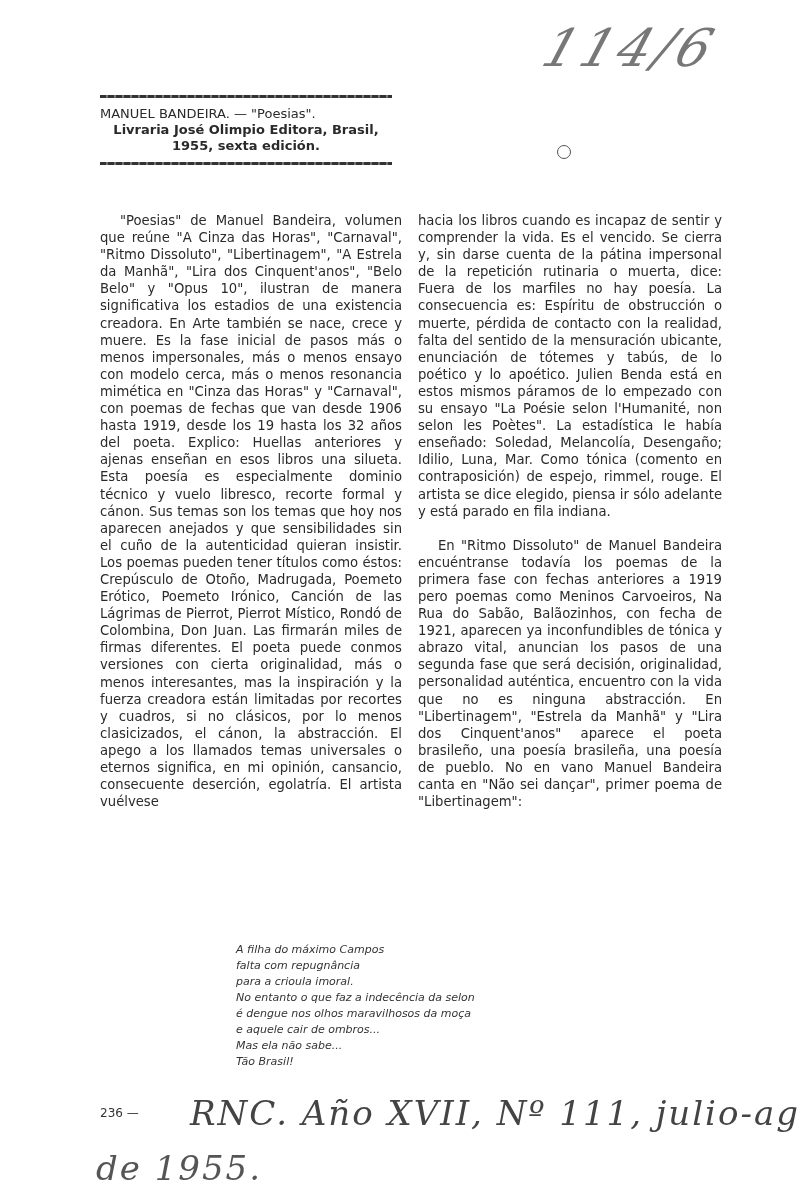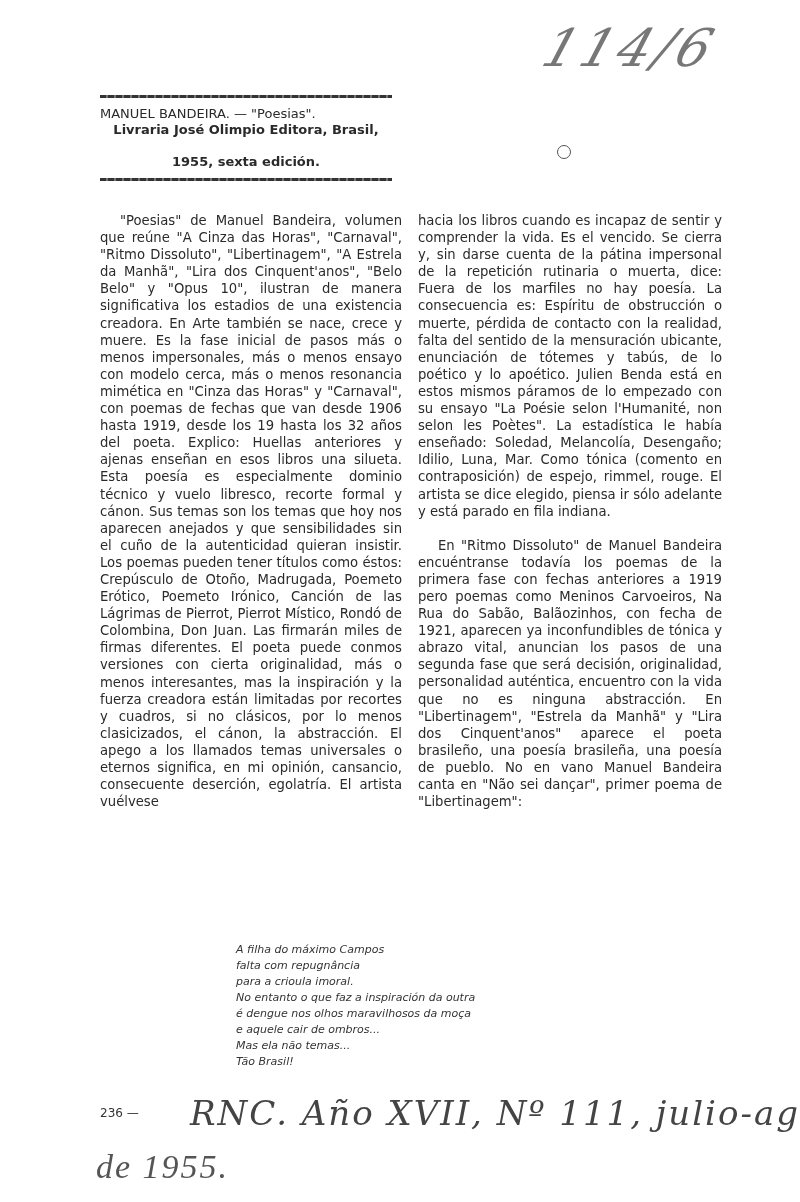--- a/index.html
+++ b/index.html
@@ -17,52 +17,52 @@
   .col{position:absolute;font-size:13.2px;line-height:17.1px;text-align:justify;color:#2a2a2a;}
   .col p{margin:0;text-indent:20px;}
   .col1{left:100px;top:212px;width:302px;}
   .col2{left:418px;top:212px;width:304px;}
   .col2 p.no-indent{text-indent:0;}
   .col2 p.gap{margin-top:17px;}
   .poem{position:absolute;left:236px;top:942px;font-size:11px;line-height:16px;font-style:italic;color:#333;}
   .poem div{white-space:nowrap;}
   .pagefoot{position:absolute;left:100px;top:1106px;font-size:12px;color:#333;}
   .hand-foot{left:190px;top:1093px;font-size:34px;color:#444;white-space:nowrap;letter-spacing:2px;}
-  .hand-foot2{left:96px;top:1148px;font-size:34px;color:#555;white-space:nowrap;letter-spacing:2px;font-family:Liberation Serif, serif;}
+  .hand-foot2{left:96px;top:1148px;font-size:34px;color:#555;white-space:nowrap;letter-spacing:2px;}
 </style>
 </head>
 <body>
 
 <div class="hand folio">114/6</div>
 
 <div class="citation">
   <div class="rule top"></div>
   <div class="cit-line first">MANUEL BANDEIRA. — "Poesias".</div>
   <div class="cit-line" style="font-weight:bold;">Livraria José Olimpio Editora, Brasil,</div>
-  <div class="cit-line" style="font-weight:bold;margin-top:16px;">1955, sexta edición.</div>
+  <div class="cit-line" style="font-weight:bold;">1955, sexta edición.</div>
   <div class="rule bot"></div>
 </div>
 
 <div class="circle"></div>
 
 <div class="col col1">
   <p>"Poesias" de Manuel Bandeira, volumen que reúne "A Cinza das Horas", "Carnaval", "Ritmo Dissoluto", "Libertinagem", "A Estrela da Manhã", "Lira dos Cinquent'anos", "Belo Belo" y "Opus 10", ilustran de manera significativa los estadios de una existencia creadora. En Arte también se nace, crece y muere. Es la fase inicial de pasos más o menos impersonales, más o menos ensayo con modelo cerca, más o menos resonancia mimética en "Cinza das Horas" y "Carnaval", con poemas de fechas que van desde 1906 hasta 1919, desde los 19 hasta los 32 años del poeta. Explico: Huellas anteriores y ajenas enseñan en esos libros una silueta. Esta poesía es especialmente dominio técnico y vuelo libresco, recorte formal y cánon. Sus temas son los temas que hoy nos aparecen anejados y que sensibilidades sin el cuño de la autenticidad quieran insistir. Los poemas pueden tener títulos como éstos: Crepúsculo de Otoño, Madrugada, Poemeto Erótico, Poemeto Irónico, Canción de las Lágrimas de Pierrot, Pierrot Místico, Rondó de Colombina, Don Juan. Las firmarán miles de firmas diferentes. El poeta puede conmos versiones con cierta originalidad, más o menos interesantes, mas la inspiración y la fuerza creadora están limitadas por recortes y cuadros, si no clásicos, por lo menos clasicizados, el cánon, la abstracción. El apego a los llamados temas universales o eternos significa, en mi opinión, cansancio, consecuente deserción, egolatría. El artista vuélvese</p>
 </div>
 
 <div class="col col2">
   <p class="no-indent">hacia los libros cuando es incapaz de sentir y comprender la vida. Es el vencido. Se cierra y, sin darse cuenta de la pátina impersonal de la repetición rutinaria o muerta, dice: Fuera de los marfiles no hay poesía. La consecuencia es: Espíritu de obstrucción o muerte, pérdida de contacto con la realidad, falta del sentido de la mensuración ubicante, enunciación de tótemes y tabús, de lo poético y lo apoético. Julien Benda está en estos mismos páramos de lo empezado con su ensayo "La Poésie selon l'Humanité, non selon les Poètes". La estadística le había enseñado: Soledad, Melancolía, Desengaño; Idilio, Luna, Mar. Como tónica (comento en contraposición) de espejo, rimmel, rouge. El artista se dice elegido, piensa ir sólo adelante y está parado en fila indiana.</p>
   <p class="gap">En "Ritmo Dissoluto" de Manuel Bandeira encuéntranse todavía los poemas de la primera fase con fechas anteriores a 1919 pero poemas como Meninos Carvoeiros, Na Rua do Sabão, Balãozinhos, con fecha de 1921, aparecen ya inconfundibles de tónica y abrazo vital, anuncian los pasos de una segunda fase que será decisión, originalidad, personalidad auténtica, encuentro con la vida que no es ninguna abstracción. En "Libertinagem", "Estrela da Manhã" y "Lira dos Cinquent'anos" aparece el poeta brasileño, una poesía brasileña, una poesía de pueblo. No en vano Manuel Bandeira canta en "Não sei dançar", primer poema de "Libertinagem":</p>
 </div>
 
 <div class="poem">
   <div>A filha do máximo Campos</div>
   <div>falta com repugnância</div>
   <div>para a crioula imoral.</div>
-  <div>No entanto o que faz a inspiración da outra</div>
+  <div>No entanto o que faz a indecência da selon</div>
   <div>é dengue nos olhos maravilhosos da moça</div>
   <div>e aquele cair de ombros...</div>
-  <div>Mas ela não temas...</div>
+  <div>Mas ela não sabe...</div>
   <div>Tão Brasil!</div>
 </div>
 
 <div class="pagefoot">236 —</div>
 <div class="hand hand-foot">RNC. Año XVII, Nº 111, julio-agosto</div>
 <div class="hand hand-foot2">de 1955.</div>
 
 </body></html>

